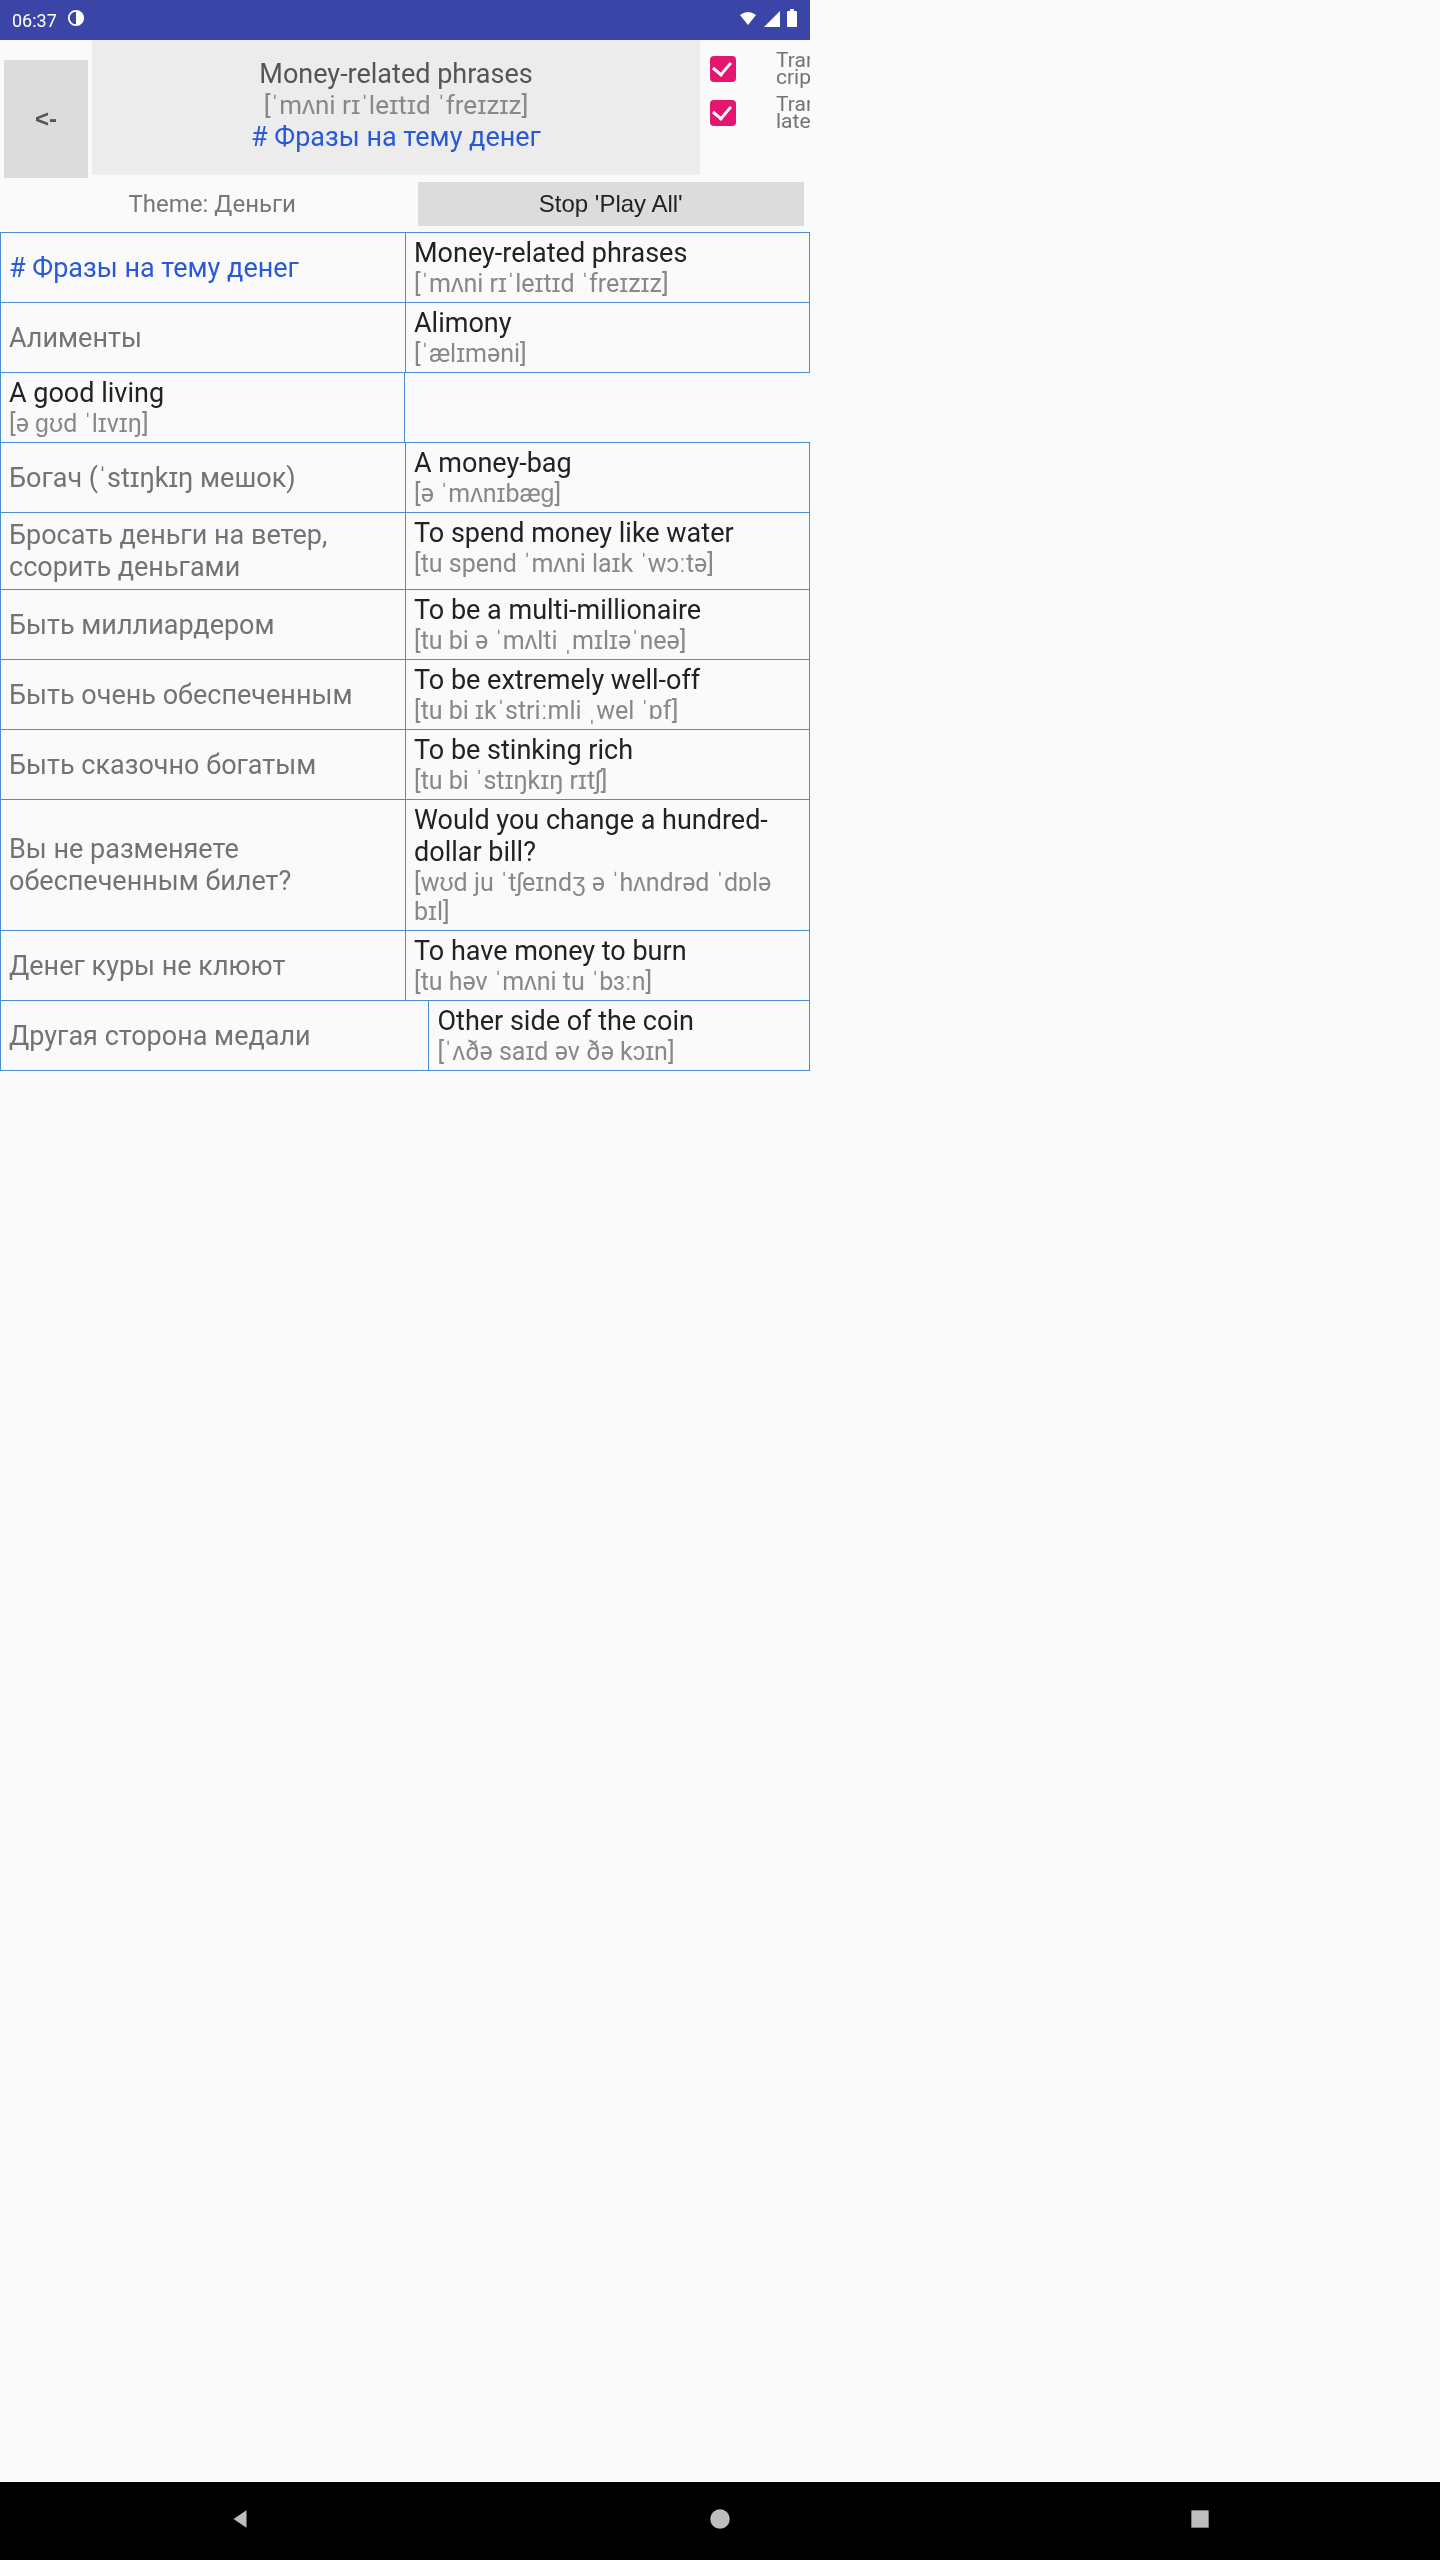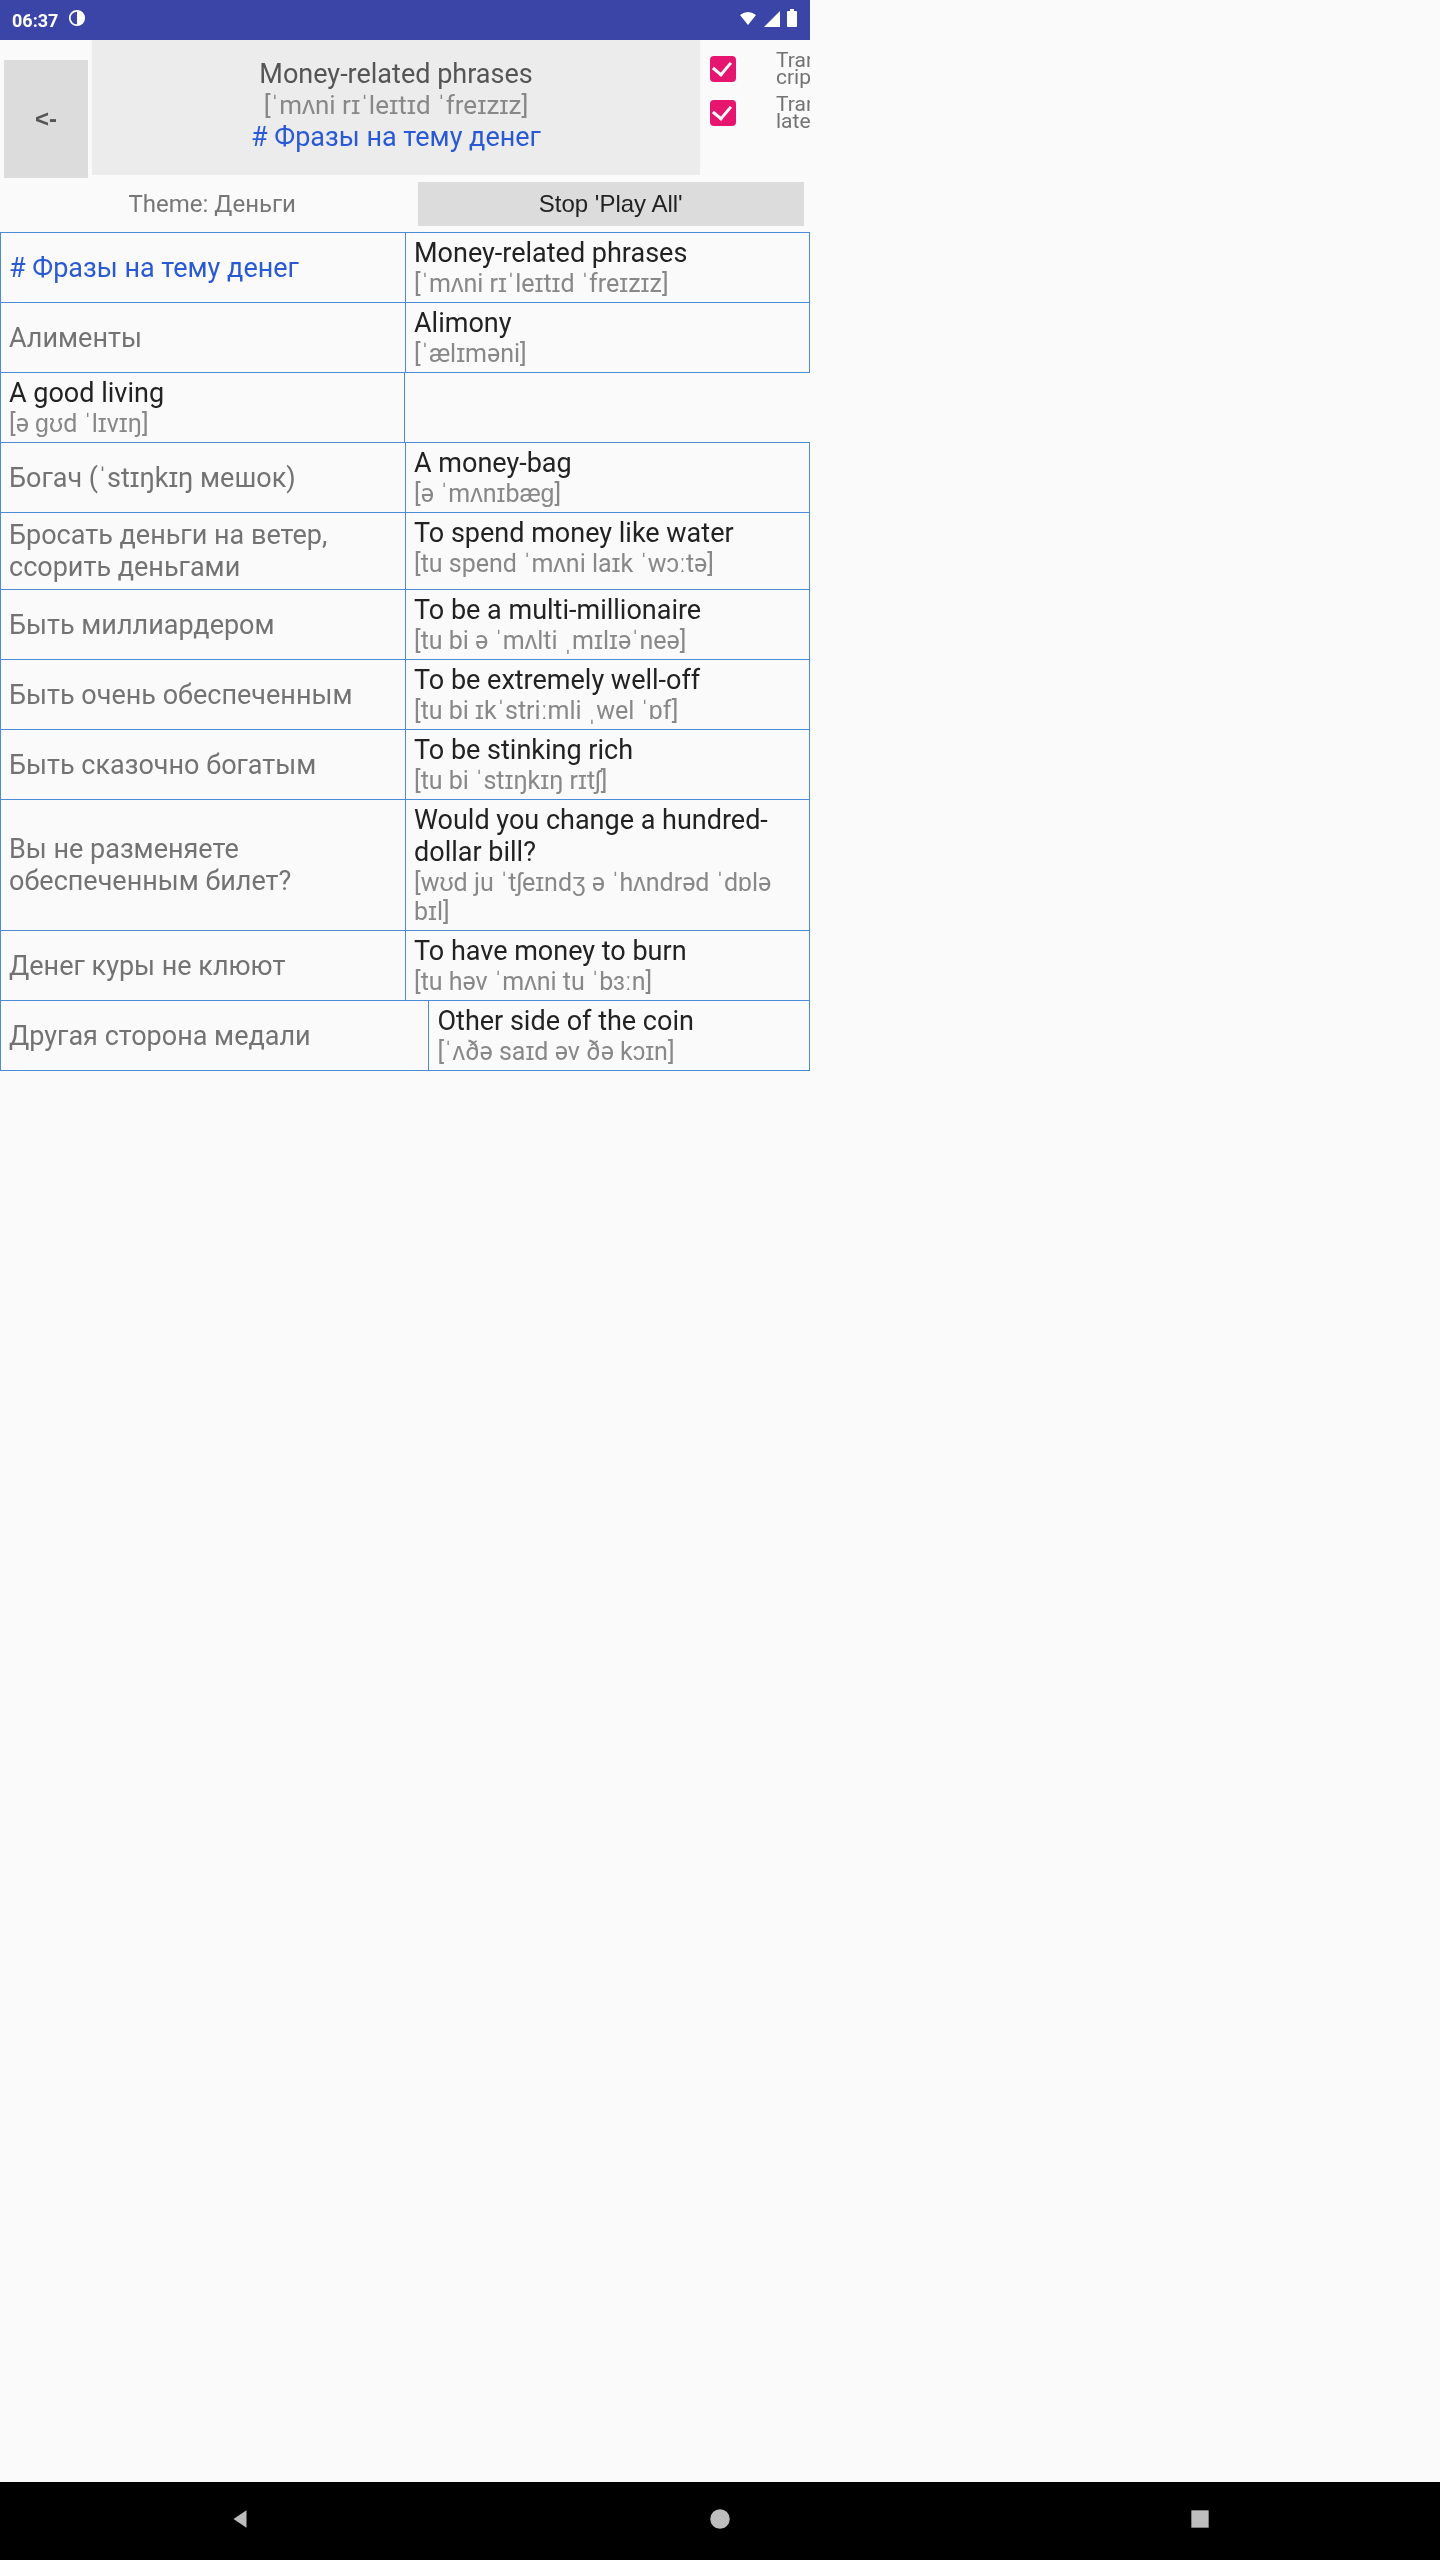--- a/index.html
+++ b/index.html
@@ -1,17 +1,17 @@
 <!DOCTYPE html>
 <html><head>
 <meta charset="utf-8">
 <style>
   * { margin: 0; padding: 0; box-sizing: border-box; }
   html, body { width: 810px; height: 1440px; overflow: hidden; font-family: Roboto, Arial, sans-serif; background: #fafafa; }
-  .status-bar { height: 40px; background: #3b45a8; color: #fff; display: flex; align-items: center; padding: 0 12px; font-size: 18px; font-weight: 700; gap: 48px; }
+  .status-bar { height: 40px; background: #3b45a8; color: #fff; display: flex; align-items: center; padding: 0 12px; font-size: 18px; font-weight: 400; gap: 48px; }
   .status-left { display: flex; align-items: center; gap: 10px; }
   .status-right { margin-left: auto; display: flex; align-items: center; gap: 6px; }
   .header-area { display: flex; align-items: flex-start; padding: 0; background: #fafafa; }
   .back-button { width: 84px; height: 118px; margin: 20px 0 0 4px; background: #dcdcdc; border: none; display: flex; align-items: center; justify-content: center; font-size: 24px; font-weight: 600; color: #555; }
   .title-block { flex: 1; background: #ececec; margin: 0 4px; padding: 18px 20px 22px; text-align: center; }
   .title-en { font-size: 27px; color: #555; }
   .title-ipa { font-size: 26px; color: #888; }
   .title-ru { font-size: 27px; color: #2a59d6; }
   .checkboxes { width: 106px; padding: 12px 6px; display: flex; flex-direction: column; gap: 10px; }
   .cb-row { display: flex; align-items: center; gap: 4px; }

